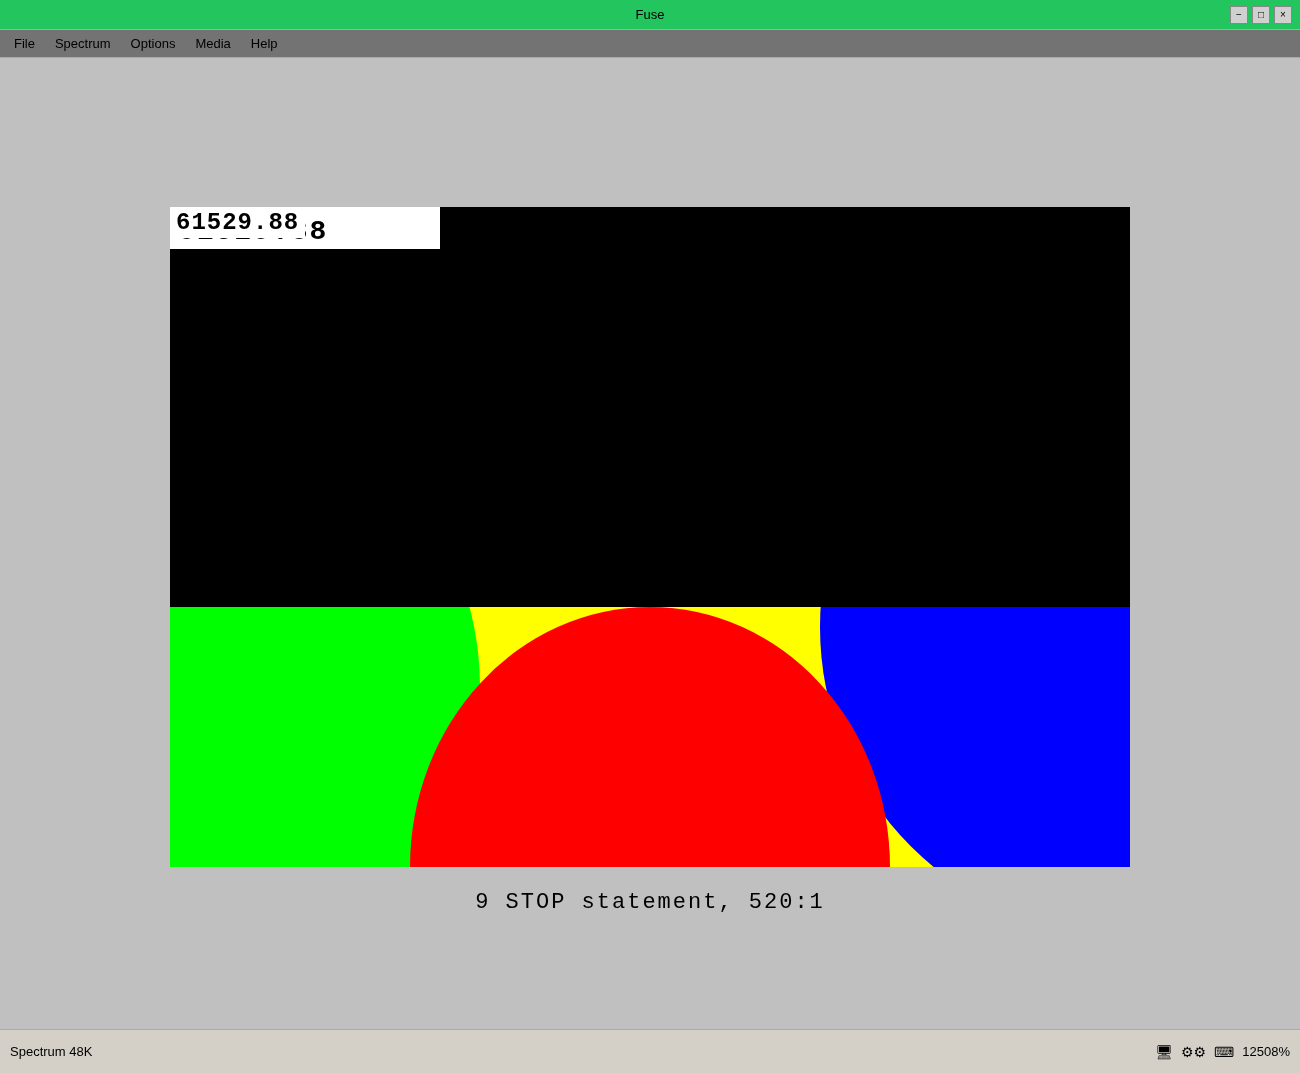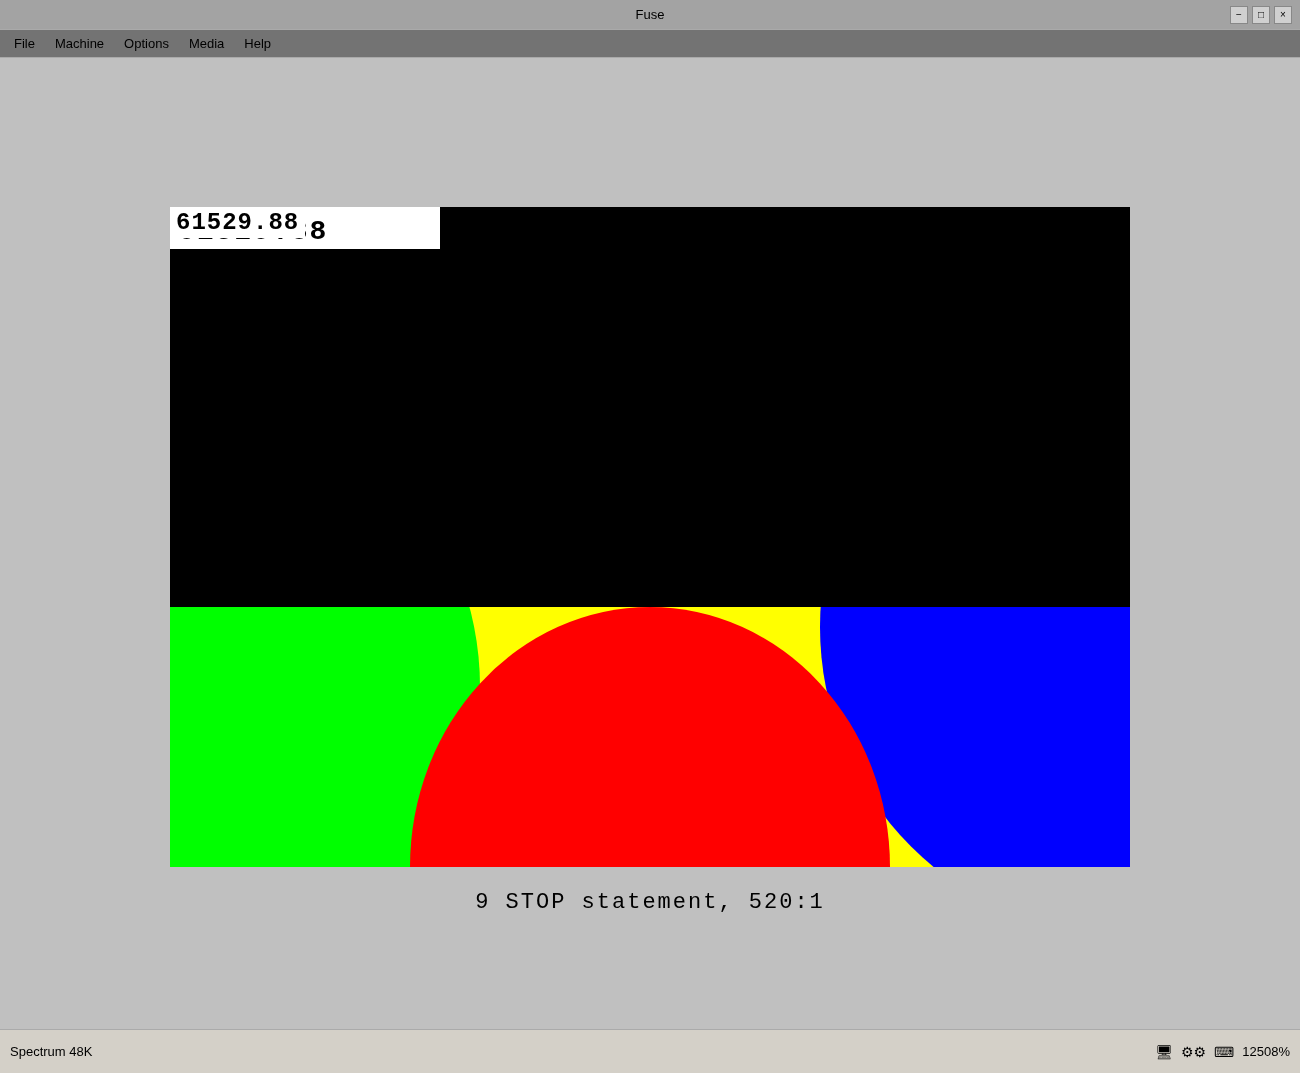--- a/index.html
+++ b/index.html
@@ -9,21 +9,21 @@
       background: #c0c0c0;
       font-family: sans-serif;
       overflow: hidden;
       position: relative;
     }
 
     
     #title-bar {
       width: 100%;
       height: 30px;
-      background: #a3a3a3;
+      background: #22c55e;
       border-bottom: 1px solid #aaa;
       display: flex;
       align-items: center;
       justify-content: center;
       position: relative;
     }
     #title-bar-title {
       font-size: 13px;
       color: #000;
     }
@@ -146,21 +146,21 @@
   <span id="title-bar-title">Fuse</span>
   <div id="window-controls">
     <div class="win-btn">−</div>
     <div class="win-btn">□</div>
     <div class="win-btn">×</div>
   </div>
 </div>
 
 <div id="menu-bar">
   <span class="menu-item">File</span>
-  <span class="menu-item">Machine</span>
+  <span class="menu-item">Spectrum</span>
   <span class="menu-item">Options</span>
   <span class="menu-item">Media</span>
   <span class="menu-item">Help</span>
 </div>
 
 <div id="main-area">
   <div id="spectrum-screen">
     
     <div id="score-display">61529.88</div>
     

